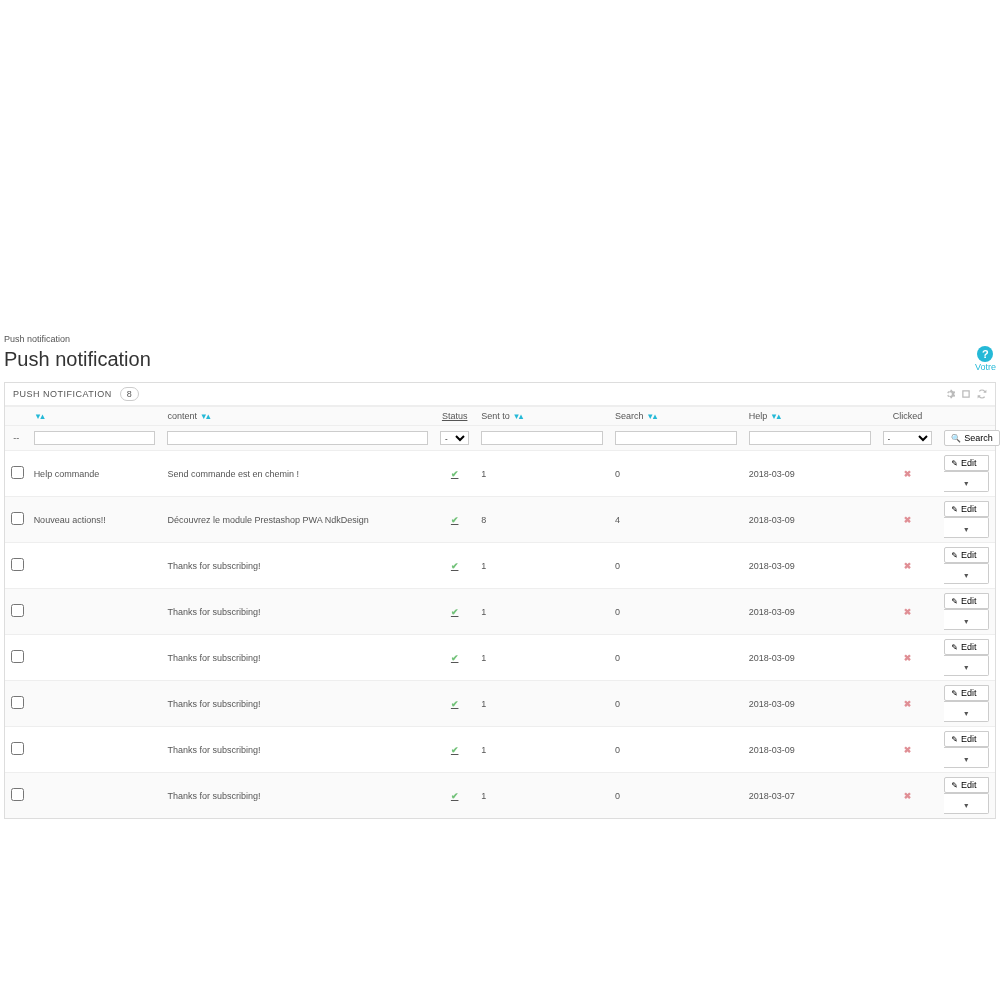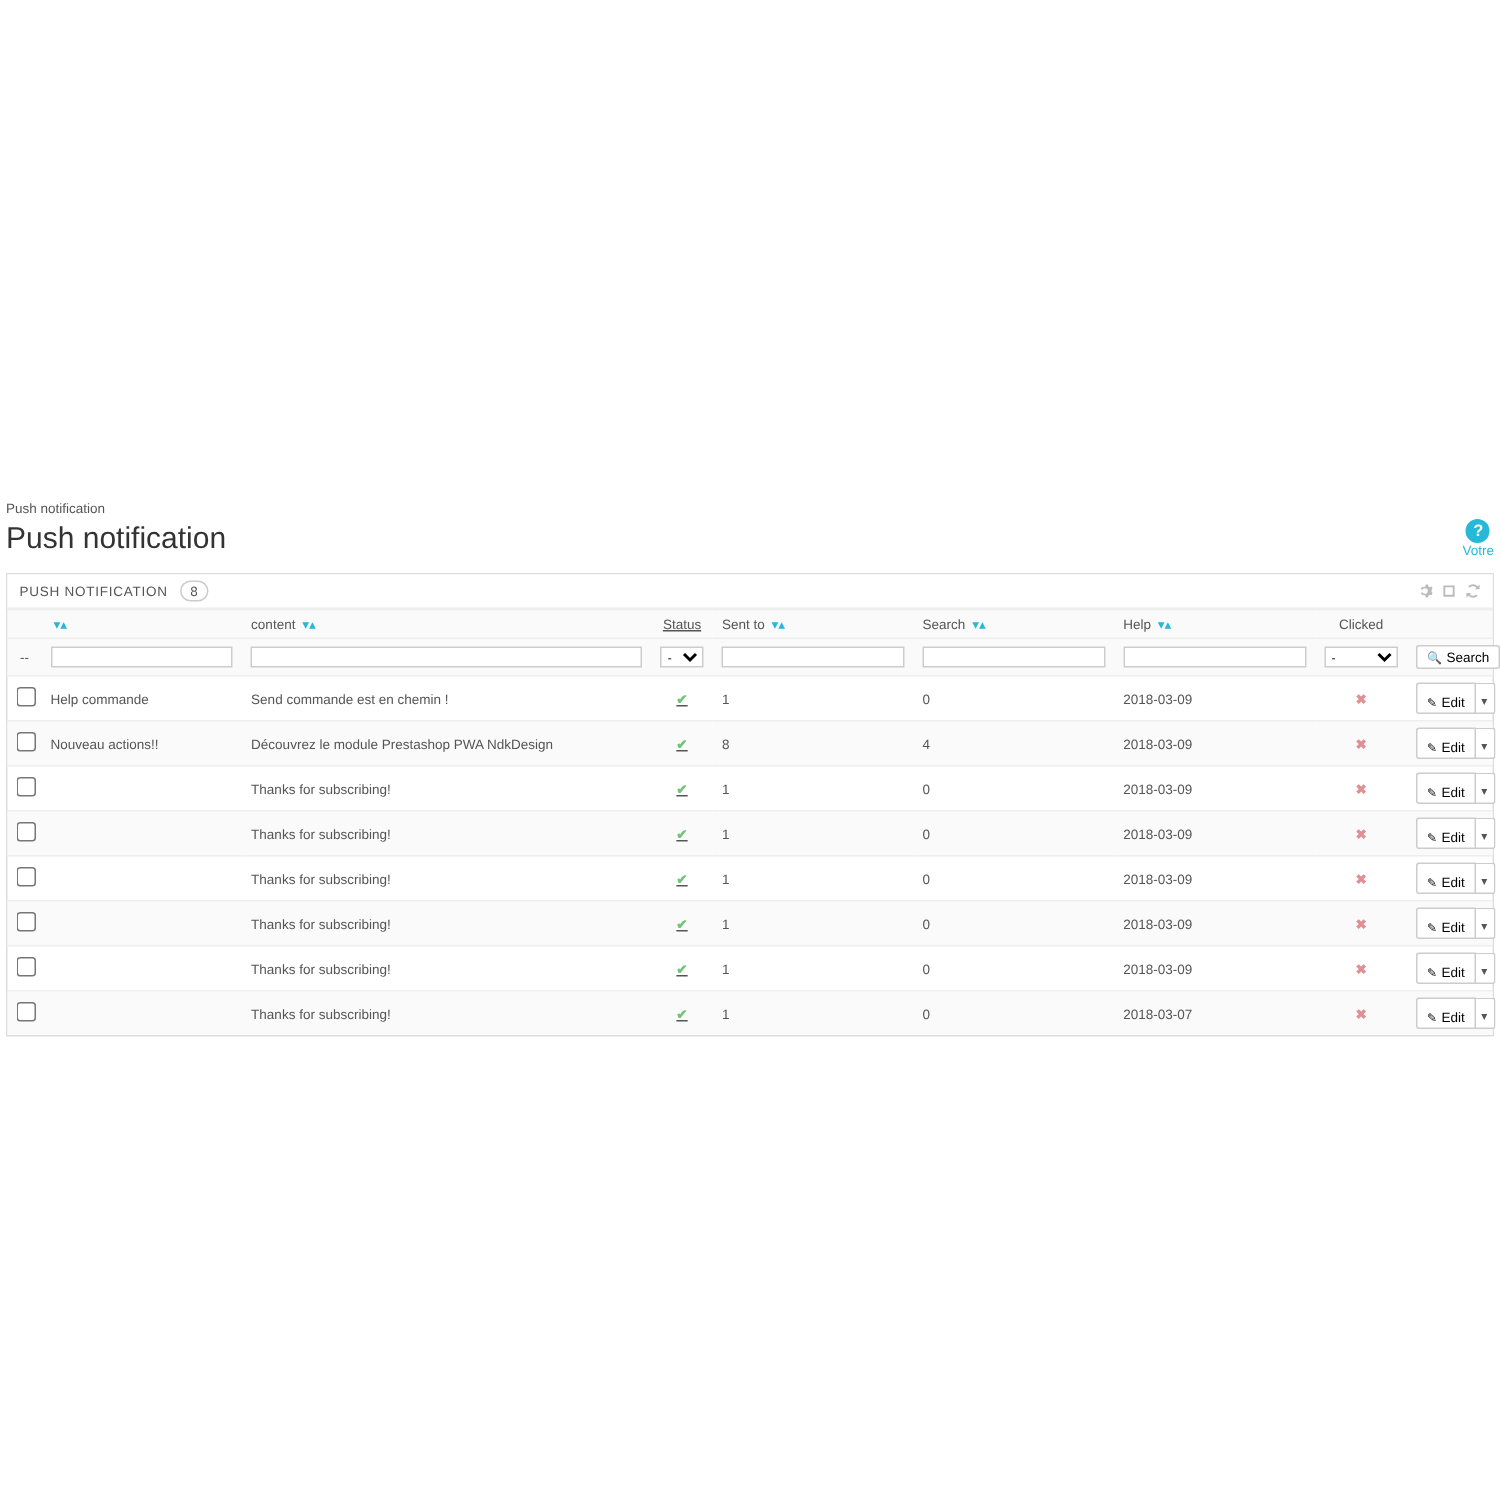--- a/index.html
+++ b/index.html
@@ -21,21 +21,21 @@
 th, td { border-top: 1px solid #eee; padding: 4px 6px; font-size: 9px; text-align: left; vertical-align: middle; height: 18px; }
 th { font-weight: 400; color: #555; background: #fafafa; }
 tbody tr:nth-child(even) { background: #fafafa; }
 .sort { color: #25b9d7; font-size: 9px; padding-left: 2px; white-space: nowrap; }
 .sort span { cursor: pointer; }
 .filter-input { width: 100%; border: 1px solid #ccc; height: 14px; font-size: 8px; padding: 0 2px; }
 .filter-select { width: 100%; border: 1px solid #ccc; height: 14px; font-size: 8px; background: #fff; }
 .check { color: #72c279; font-weight: bold; }
 .cross { color: #e08f95; font-weight: bold; }
 .btn { display: inline-flex; align-items: flex-end; gap: 3px; border: 1px solid #ccc; background: #fff; padding: 2px 6px; font-size: 9px; cursor: pointer; border-radius: 2px; }
-.btn-group { display: flex; align-items: stretch; }
+.btn-group { display: flex; align-items: stretch; flex-direction: column; }
 .btn-group .btn:first-child { border-top-right-radius:0; border-bottom-right-radius:0; }
 .btn-group .caret-btn { border: 1px solid #ccc; border-left: none; padding: 2px 4px; cursor: pointer; background: #fff; border-radius: 0 2px 2px 0; }
 .search-cell { text-align: right; }
 .pencil::before { content: "✎"; font-size: 8px; }
 .mag::before { content: "🔍"; font-size: 8px; }
 .caret-down::after { content: "▾"; font-size: 8px; color: #555; }
 .caret-up::after { content: "▴"; font-size: 8px; color: #555; }
 .bulk-row { padding: 6px 8px; border-top: 1px solid #eee; }
 .col-chk { width: 22px; text-align: center; }
 .col-title { width: 130px; }

